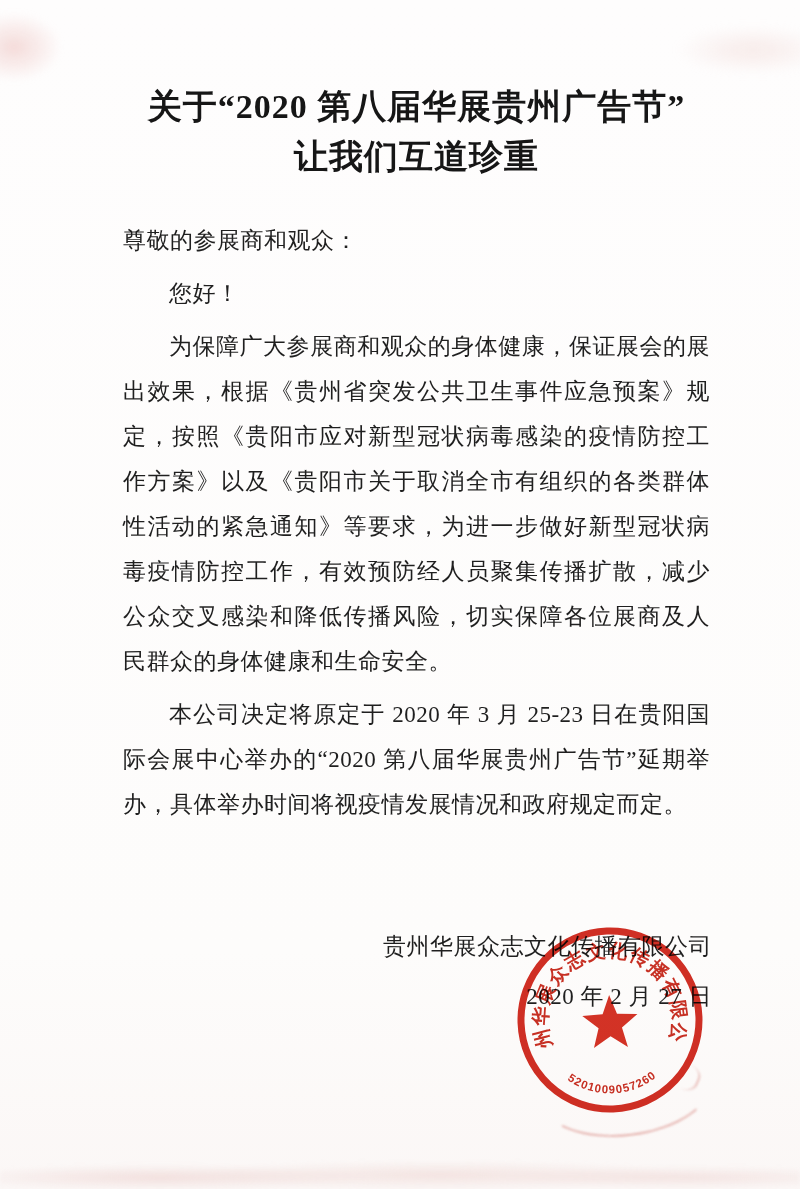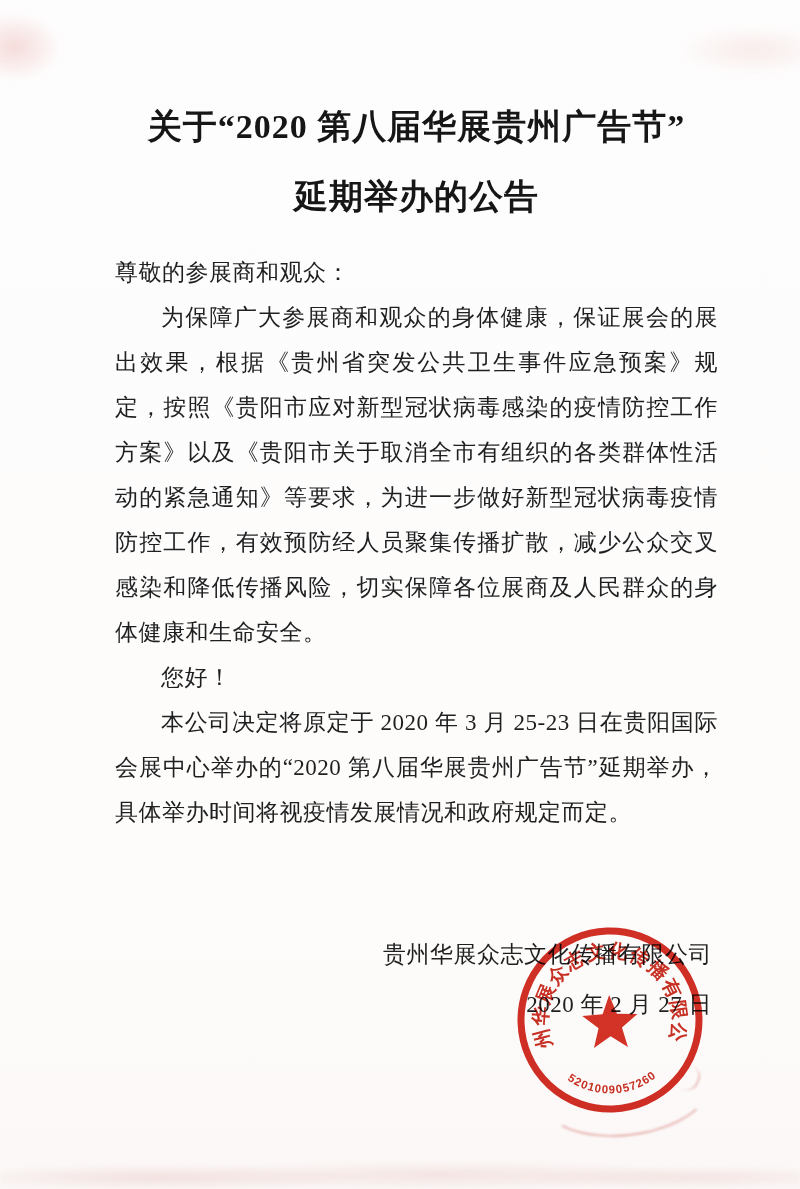--- a/index.html
+++ b/index.html
@@ -38,29 +38,29 @@
   .title{
     margin:0;
     padding:82px 82px 0 115px;
     font-size:34px;
     font-weight:bold;
     line-height:50px;
     text-align:center;
     color:#161616;
     letter-spacing:1px;
   }
-  .title-line{display:block;margin-top:20px;}
+  .title-line{display:block;}
   .body-text{
     padding:28px 82px 0 115px;
     font-size:23px;
     line-height:45px;
     text-align:justify;
     letter-spacing:.5px;
   }
-  .body-text p{margin:0;}
+  .body-text p{margin:8px;}
   .indent{text-indent:2em;}
   .signature{
     margin-top:95px;
     padding-right:88px;
     font-size:23px;
     line-height:50px;
     text-align:right;
     letter-spacing:.5px;
   }
   .seal{
@@ -98,27 +98,27 @@
 <body>
 
 <div class="page">
 
   <div class="smudge smudge-tl"></div>
   <div class="smudge smudge-tr"></div>
   <div class="smudge smudge-bottom"></div>
 
   <h1 class="title">
     <span class="title-line">关于“2020 第八届华展贵州广告节”</span>
-    <span class="title-line">延期举办的公告</span>
+    <span class="title-line">让我们互道珍重</span>
   </h1>
 
   <div class="body-text">
     <p>尊敬的参展商和观众：</p>
+    <p class="indent">您好！</p>
     <p class="indent">为保障广大参展商和观众的身体健康，保证展会的展出效果，根据《贵州省突发公共卫生事件应急预案》规定，按照《贵阳市应对新型冠状病毒感染的疫情防控工作方案》以及《贵阳市关于取消全市有组织的各类群体性活动的紧急通知》等要求，为进一步做好新型冠状病毒疫情防控工作，有效预防经人员聚集传播扩散，减少公众交叉感染和降低传播风险，切实保障各位展商及人民群众的身体健康和生命安全。</p>
-    <p class="indent">您好！</p>
     <p class="indent">本公司决定将原定于 2020 年 3 月 25-23 日在贵阳国际会展中心举办的“2020 第八届华展贵州广告节”延期举办，具体举办时间将视疫情发展情况和政府规定而定。</p>
   </div>
 
   <div class="signature">
     <div>贵州华展众志文化传播有限公司</div>
     <div>2020 年 2 月 27 日</div>
   </div>
 
   <div class="seal">
     <svg viewBox="0 0 200 200">

